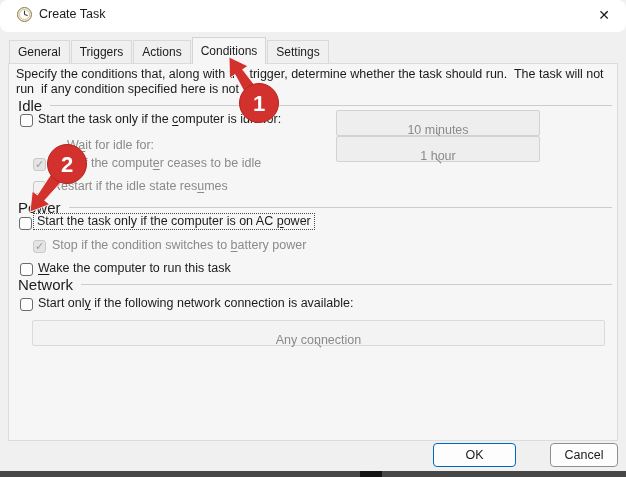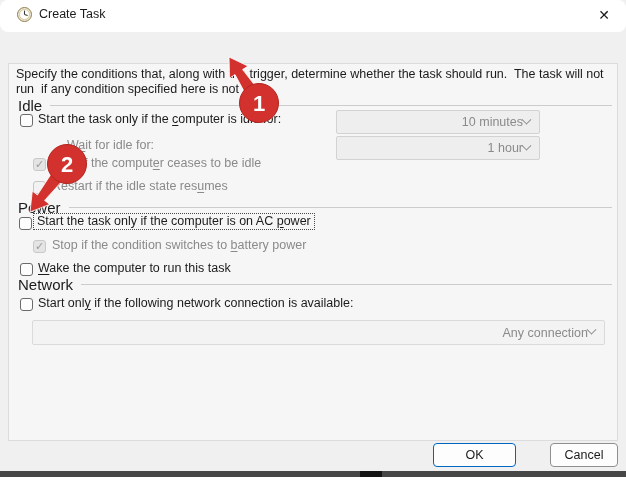--- a/index.html
+++ b/index.html
@@ -31,21 +31,21 @@
   .cb { position:absolute; width:13px; height:13px; border:1px solid #6b6b6b; border-radius:3px; background:#fdfdfd; z-index:2; }
   .cb.dis-checked { background:#e4e4e4; border-color:#c9c9c9; }
   .cb.dis-checked::after { content:"✓"; position:absolute; left:1px; top:-1px; font-size:11px; color:#9a9a9a; }
   .cb.dis-un { border-color:#c6c6c6; background:#f2f2f2; }
 
   .lbl { position:absolute; font-size:12.5px; color:#1b1b1b; white-space:nowrap; z-index:2; }
   .lbl.dis { color:#8a8a8a; }
   .key-u { text-decoration:underline; text-underline-offset:2px; }
   .focus-rect { border:1px dotted #4a4a4a; padding:0 3px 1px 3px;text-align:center; }
 
-  .combo { position:absolute; background:#eeeeee; border:1px solid #d2d2d2; border-radius:2px; color:#8a8a8a; font-size:12.5px; display:flex; align-items:center; justify-content:flex-end; padding:0 9px; z-index:2; }
+  .combo { position:absolute; background:#eeeeee; border:1px solid #d2d2d2; border-radius:2px; color:#8a8a8a; font-size:12.5px; display:flex; align-items:center; justify-content:space-between; padding:12px 9px; z-index:2;flex-direction:column; }
   .chev { width:7px; height:7px; border-right:1.4px solid #8f8f8f; border-bottom:1.4px solid #8f8f8f; transform:rotate(45deg) translate(-2px,-2px); }
   .combo.light { background:#f3f3f3; border-color:#dadada; }
 
   
   .btn { position:absolute; top:443px; height:24px; background:#fdfdfd; border:1px solid #8f8f8f; border-radius:4px; font-size:12.5px; color:#1b1b1b; display:flex; align-items:center; justify-content:center; cursor:default; z-index:2; }
   .btn.ok { left:433px; width:83px; border:1px solid #0067c0; }
   .btn.cancel { left:550px; width:68px; }
 
   .bottom-strip { position:absolute; left:0; top:471px; width:626px; height:6px; background:#474747; z-index:5; }
   .bottom-strip .seg { position:absolute; left:360px; top:0; width:22px; height:6px; background:#141414; }
@@ -61,20 +61,27 @@
     <svg class="app-icon" viewBox="0 0 15 15">
       <circle cx="7.5" cy="7.5" r="7" fill="#efe9d4" stroke="#8e7f4e" stroke-width="1"></circle>
       <circle cx="7.5" cy="7.5" r="5" fill="#ffffff" stroke="#c8bc8d" stroke-width="0.8"></circle>
       <line x1="7.5" y1="7.5" x2="7.5" y2="3.6" stroke="#3b3b3b" stroke-width="1.1"></line>
       <line x1="7.5" y1="7.5" x2="10.6" y2="8.6" stroke="#3b3b3b" stroke-width="1.1"></line>
     </svg>
     <div class="title">Create Task</div>
     <div class="close-btn">✕</div>
   </div>
 
+  <div class="tabs">
+    <div class="tab">General</div>
+    <div class="tab">Triggers</div>
+    <div class="tab">Actions</div>
+    <div class="tab active">Conditions</div>
+    <div class="tab">Settings</div>
+  </div>
 
   <div class="panel"></div>
 
   <div class="desc">Specify the conditions that, along with the trigger, determine whether the task should run.  The task will not run  if any condition specified here is not true.</div>
 
   <div class="group-hdr" style="top:97px;">
     <span class="g-label">Idle</span>
     <span class="g-line"></span>
   </div>
 

